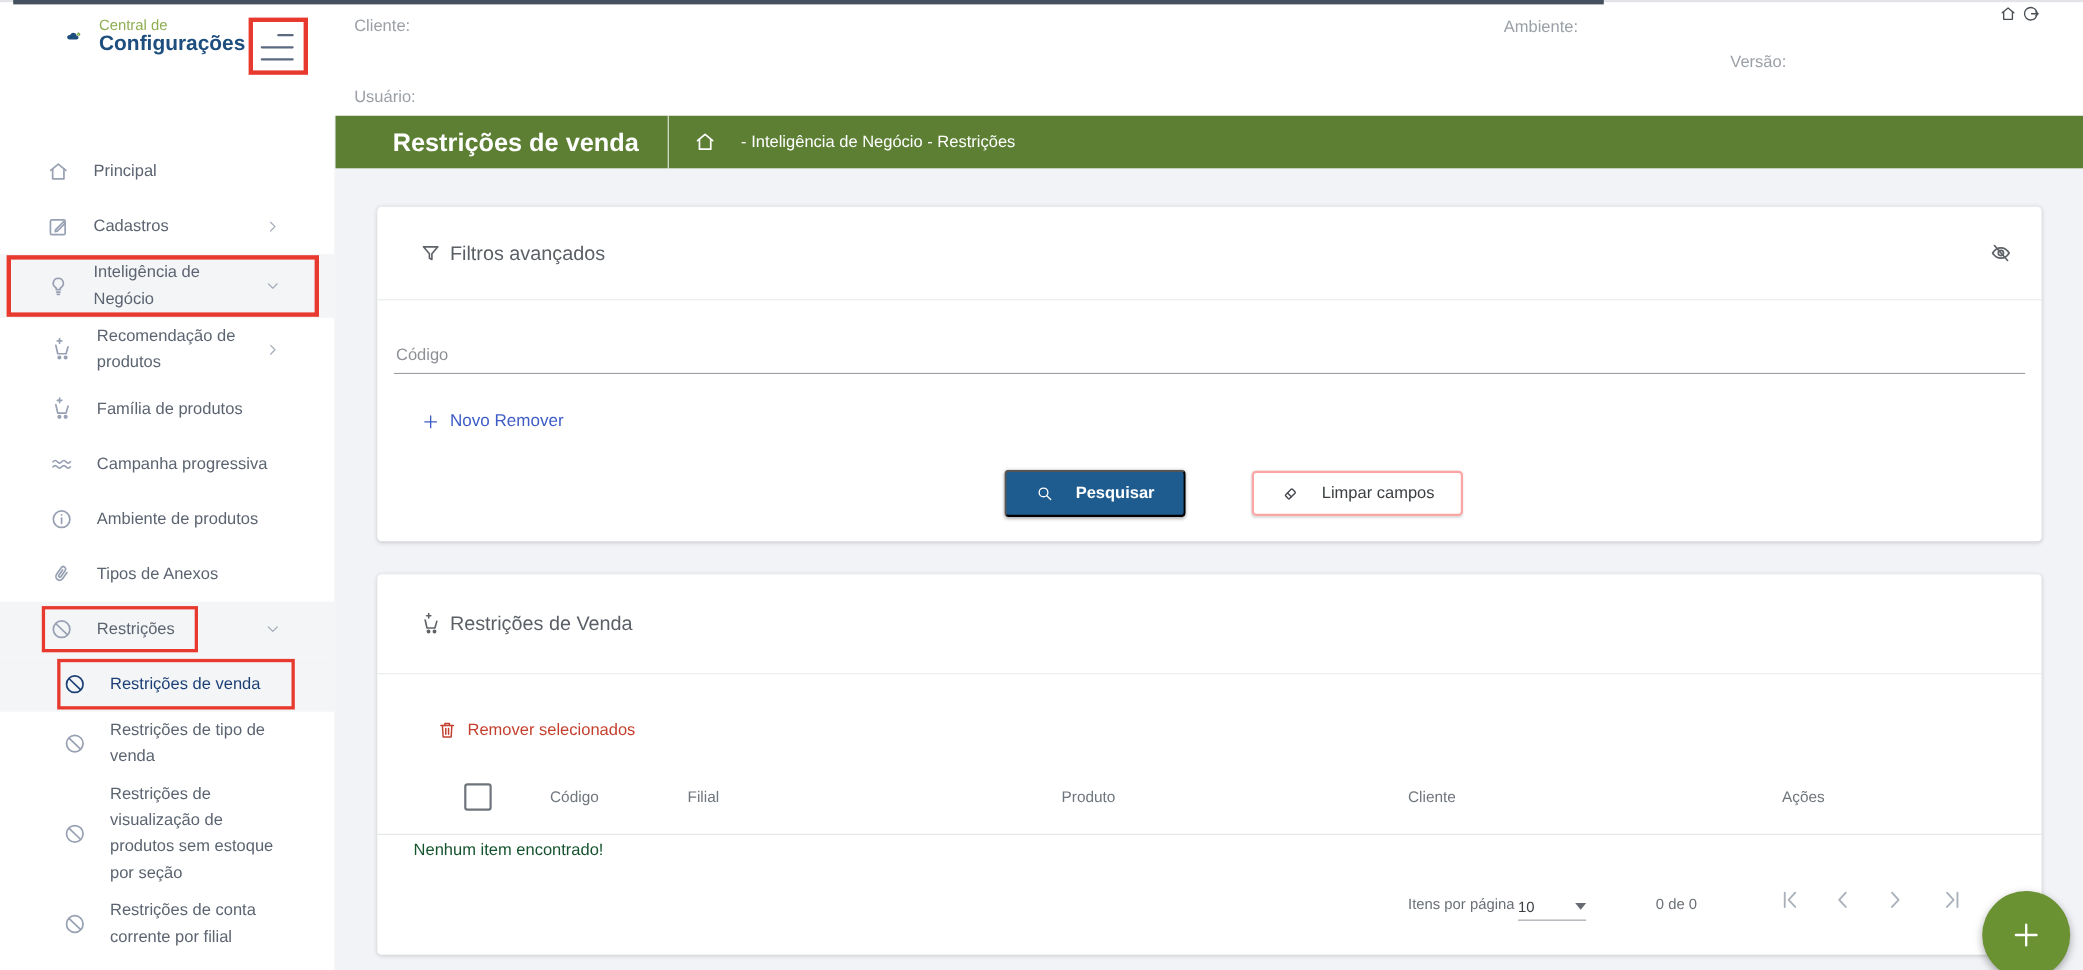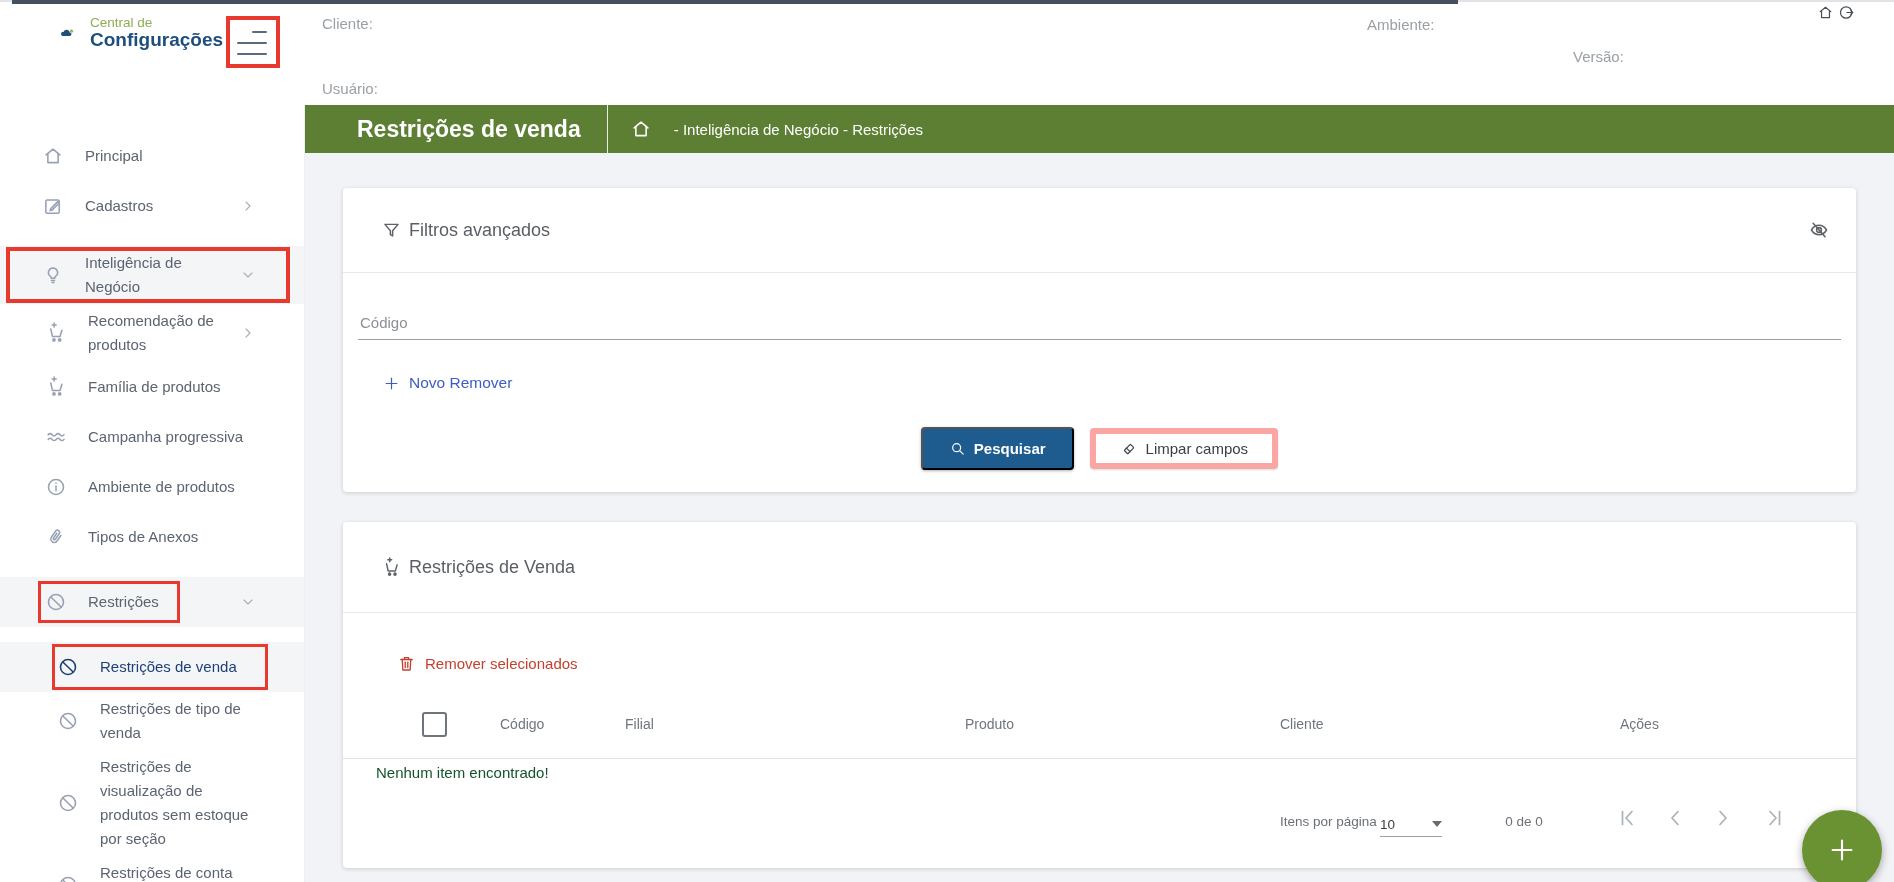--- a/index.html
+++ b/index.html
@@ -48,21 +48,21 @@
   
   .sidebar{position:absolute;left:0;top:105px;width:305px;bottom:0;background:#fff;border-right:1px solid #eceef2;
     padding-top:26px;box-sizing:border-box;z-index:3;}
   .side-item{position:relative;display:flex;align-items:center;min-height:50px;padding:5px 0;box-sizing:border-box;
     font-size:15px;color:var(--side-ink);line-height:24px;cursor:pointer;}
   .side-item .icn{color:var(--side-icn);width:24px;flex:0 0 24px;}
   .side-item .side-label{margin-left:20px;}
   .side-item.lvl0{padding-left:41px;}  .side-item.lvl0 .side-label{width:130px;}
   .side-item.lvl1{padding-left:44px;}  .side-item.lvl1 .side-label{width:170px;}
   .side-item.lvl2{padding-left:56px;}  .side-item.lvl2 .side-label{width:150px;}
-  .side-item.hl{background:#f4f5f7;margin-top:15px;}
+  .side-item.hl{background:#f4f5f7;}
   .side-item.active{color:#1c4076;}
   .side-item.active .icn{color:#1c4076;}
   .side-item .chev{position:absolute;right:44px;top:50%;margin-top:-8px;color:#a6aebb;}
   .side-item .chev svg{width:16px;height:16px;}
   .side-item .ann{position:absolute;border:3px solid var(--ann);pointer-events:none;}
   .side-item:nth-child(3) .ann{left:6px;right:14px;top:1px;bottom:1px;border-width:4px;}
   .side-item:nth-child(9) .ann{left:38px;width:136px;top:4px;bottom:4px;}
   .side-item:nth-child(10) .ann{left:52px;width:210px;top:2px;bottom:2px;}
 
   
@@ -80,26 +80,26 @@
   .card-divider{border:none;border-top:1px solid #e9eaec;margin:0;}
 
   .codigo-input{position:absolute;left:15px;right:15px;top:118px;height:31px;border:none;outline:none;
     border-bottom:1px solid #9b9fa5;font-size:15px;color:#3c4043;background:transparent;
     font-family:"Liberation Sans","DejaVu Sans",sans-serif;}
   .codigo-input::placeholder{color:#8d9196;}
   .new-concept{position:absolute;left:40px;top:182px;height:26px;display:flex;align-items:center;gap:9px;
     color:var(--link);font-size:15.5px;font-weight:500;cursor:pointer;}
   .new-concept .icn svg{width:17px;height:17px;}
   .btn-row{position:absolute;left:0;right:0;top:239px;display:flex;justify-content:center;gap:16px;}
-  .btn{display:flex;align-items:center;gap:8px;border-radius:4px;font-size:15px;cursor:pointer;box-sizing:border-box;}
+  .btn{display:flex;align-items:center;gap:20px;border-radius:4px;font-size:15px;cursor:pointer;box-sizing:border-box;margin-left:44px;}
   .btn-primary{background:var(--blue);color:#fff;font-weight:bold;height:43px;padding:0 26px;
     box-shadow:0 1px 3px rgba(0,0,0,.3);}
   .btn-primary .icn svg{width:17px;height:17px;}
   .btn-plain{background:#fff;color:#3c4043;font-weight:500;height:41px;padding:0 24px;margin-top:1px;
-    border:6px solid #fca5a5;box-shadow:0 1px 2px rgba(0,0,0,.14);}
+    border:2px solid #fca5a5;box-shadow:0 1px 2px rgba(0,0,0,.14);}
   .btn-plain .icn svg{width:18px;height:18px;color:#44484e;}
 
   .remove-link{position:absolute;left:54px;top:132px;display:flex;align-items:center;gap:9px;
     color:var(--danger);font-size:15px;font-weight:500;cursor:pointer;}
   .remove-link .icn svg{width:19px;height:19px;}
   .table-head{position:absolute;left:0;right:0;top:178px;height:58px;}
   .checkbox{position:absolute;left:79px;top:12px;width:21px;height:21px;border:2px solid #6e747b;border-radius:3px;cursor:pointer;background:#fff;}
   .th{position:absolute;top:16px;font-size:14px;color:#70767d;}
   .th0{left:157px;} .th1{left:282px;} .th2{left:622px;} .th3{left:937px;} .th4{left:1277px;}
   .tdiv2{position:absolute;left:0;right:0;top:236px;border-top:1px solid #e2e4e6;}

